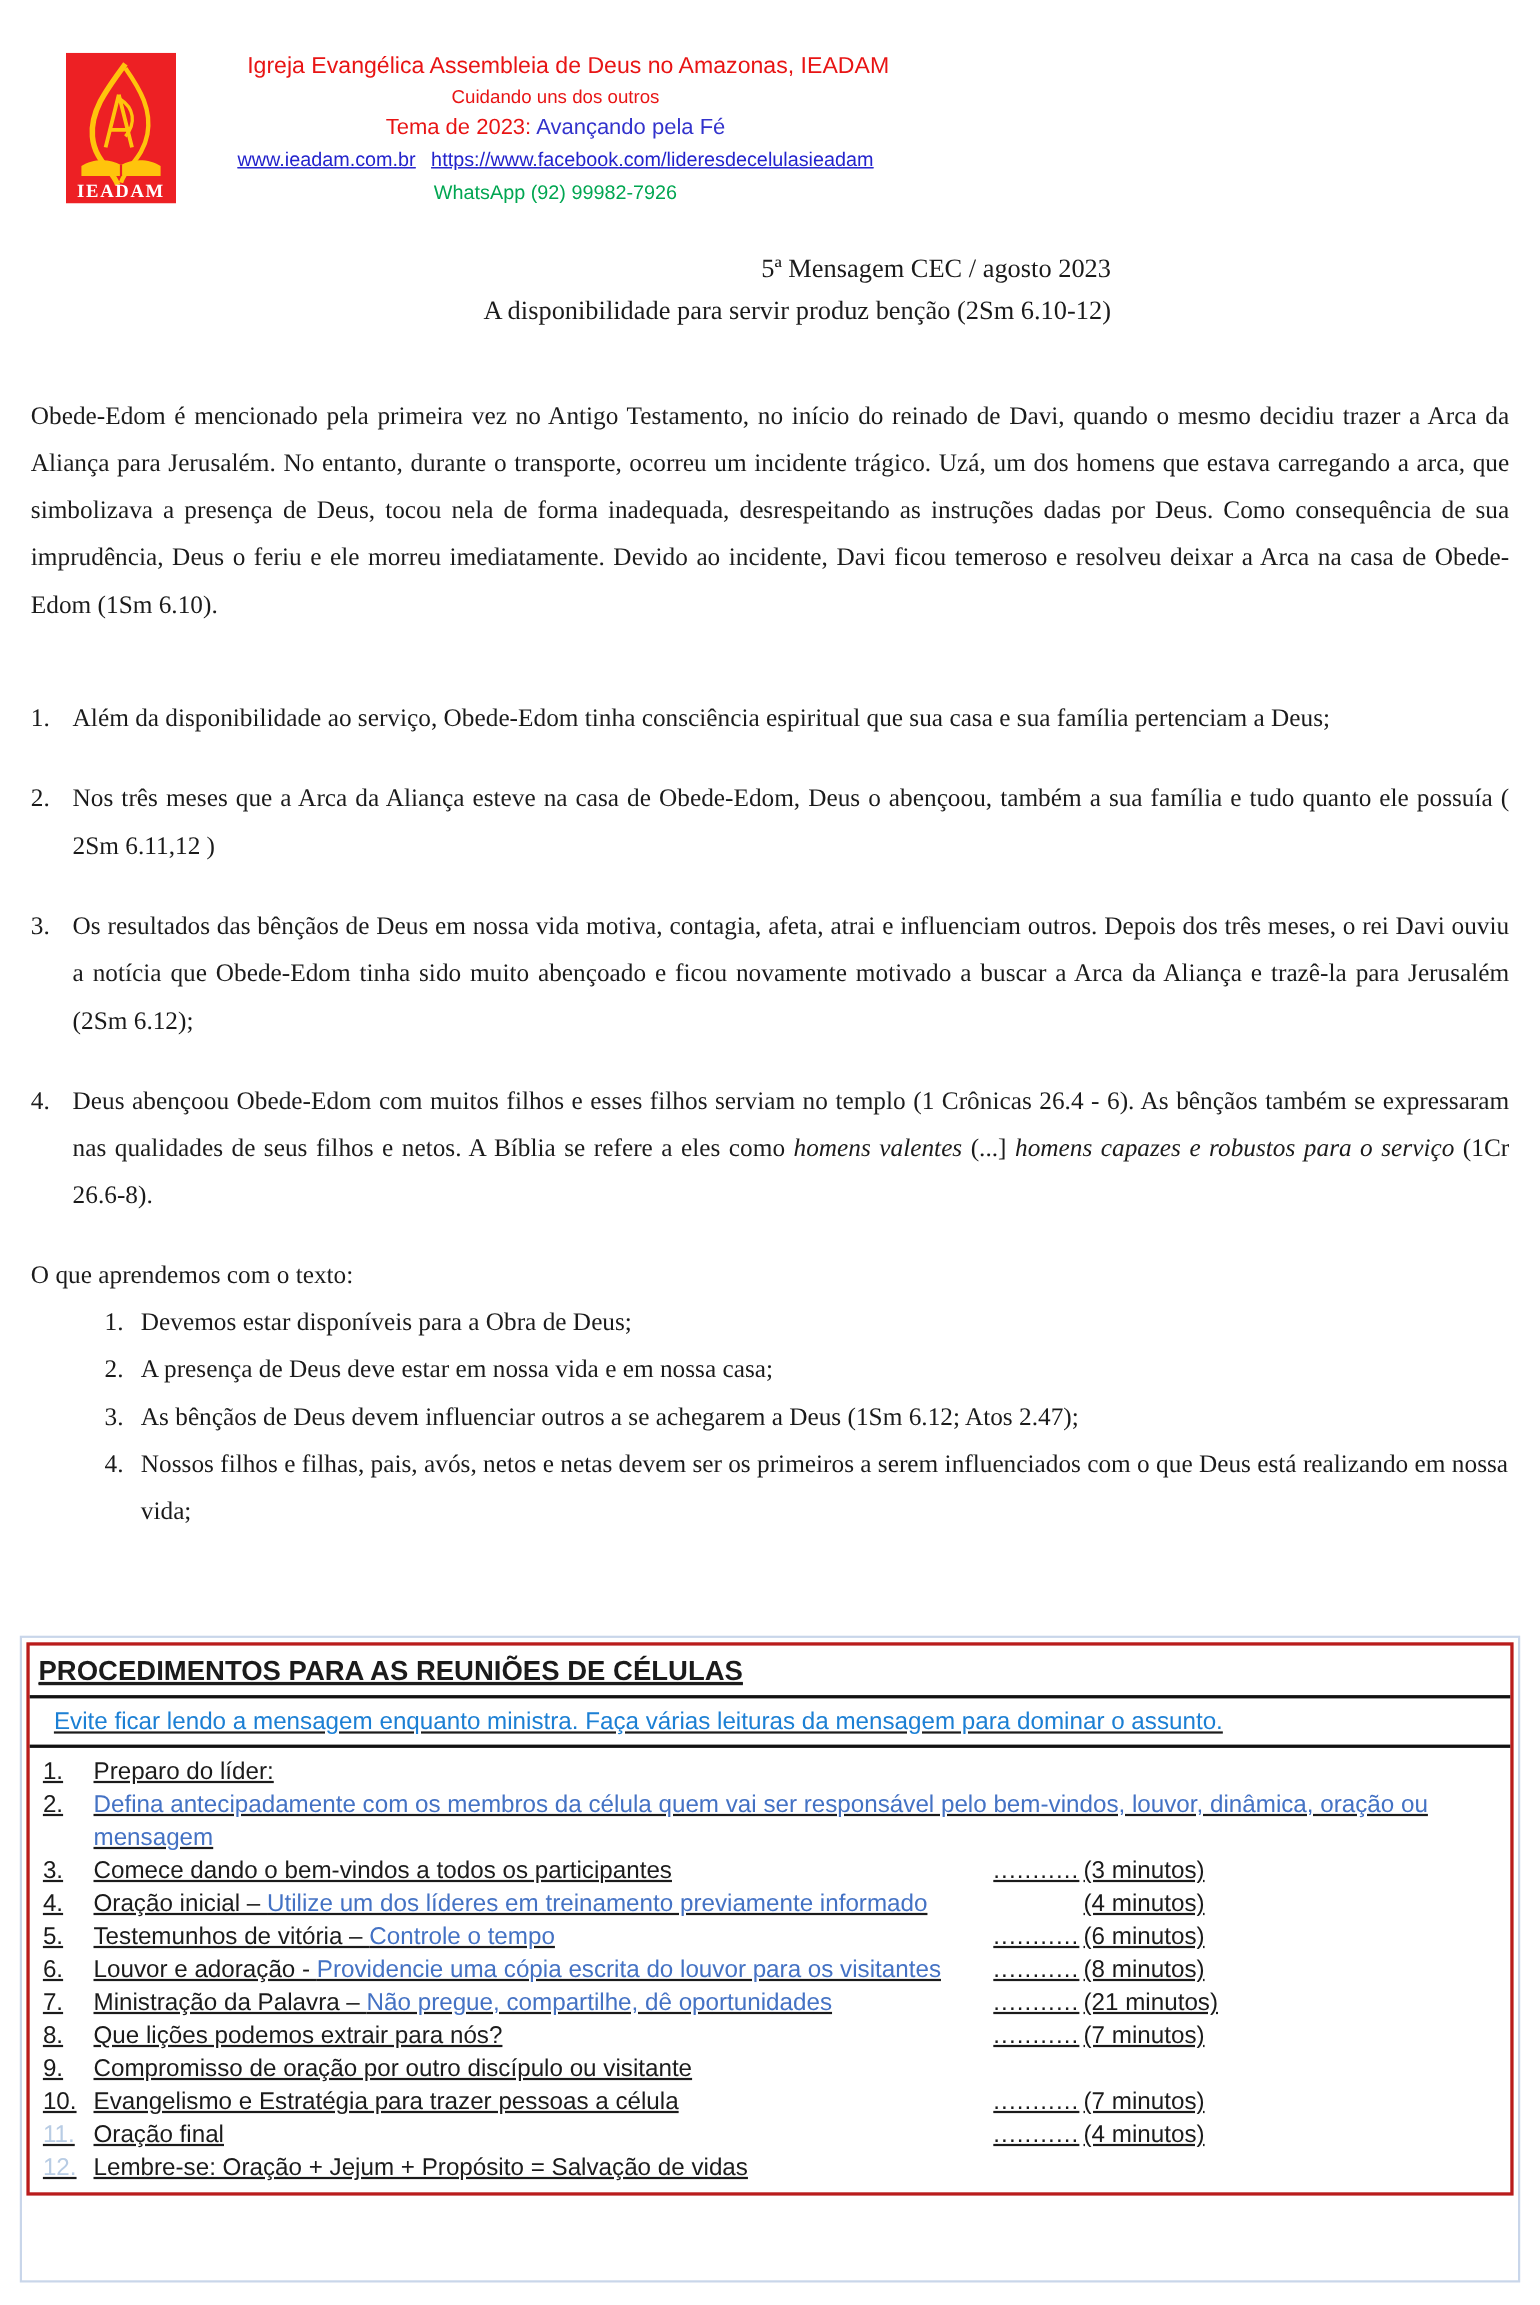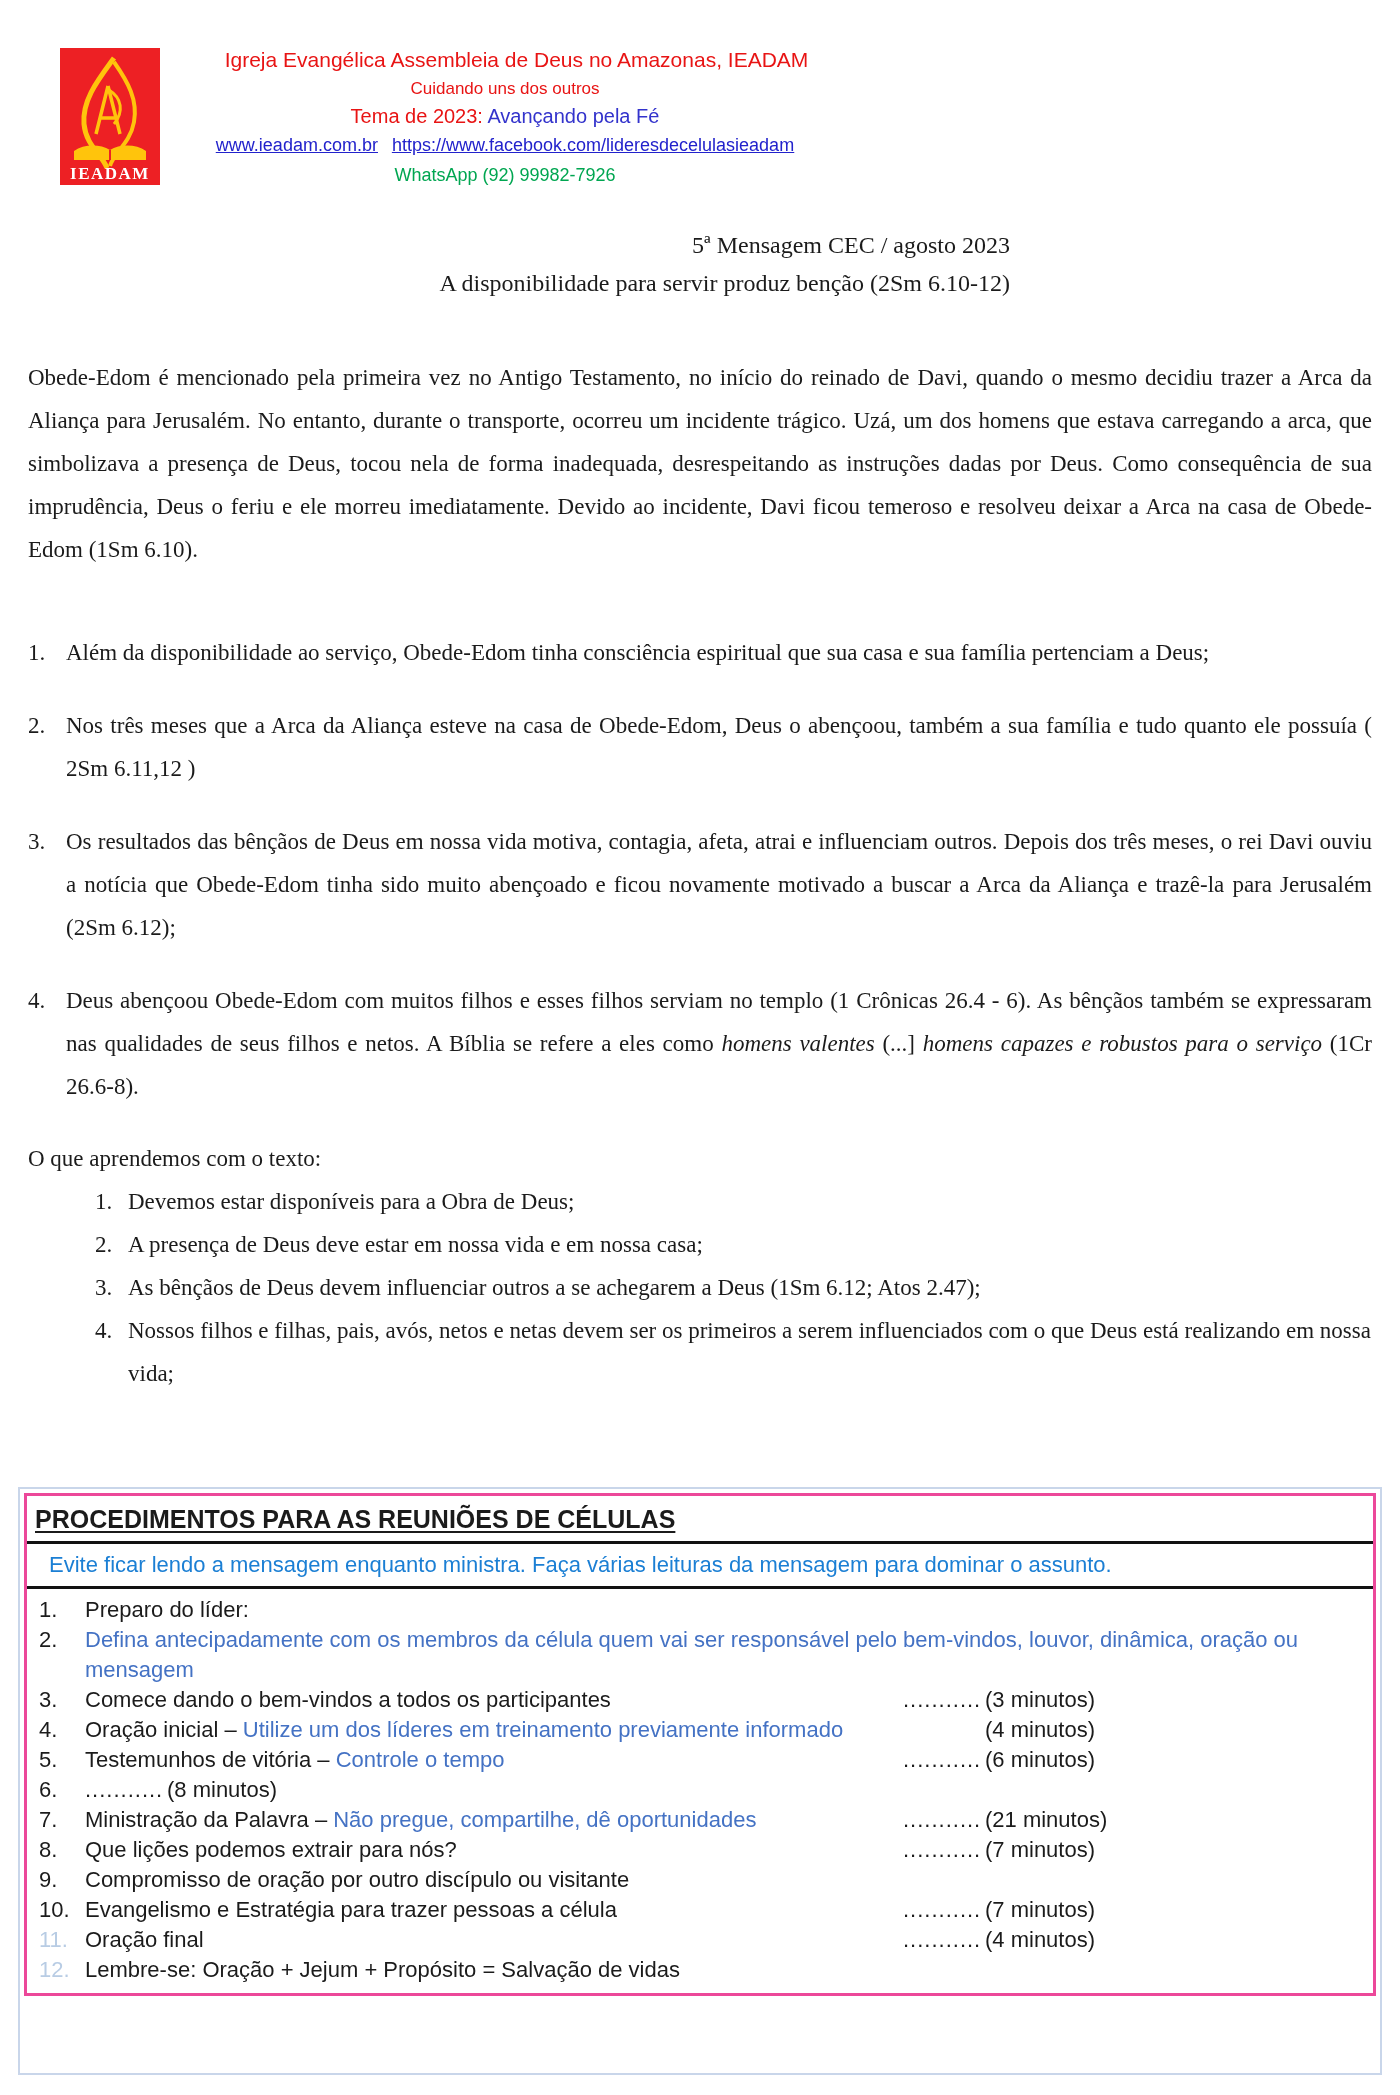--- a/index.html
+++ b/index.html
@@ -34,21 +34,21 @@
   .mtext{flex:1;text-align:justify;}
   .lheading{margin-top:29px;}
   .litem{display:flex;margin-left:67px;}
   .lnum{flex:0 0 33px;}
   .ltext{flex:1;}
 
   
   .proc-outer{position:absolute;left:18px;right:18px;top:1487px;height:588px;
               border:2px solid #c9d6ea;padding:4px;box-sizing:border-box;
               font-family:"Liberation Sans",sans-serif;}
-  .proc-table{border:3px solid #ec4899;}
+  .proc-table{border:3px solid #b91c1c;text-decoration:underline;}
   .proc-header{padding:9px 8px 7px 8px;border-bottom:3px solid #111;
                font-size:25px;font-weight:bold;}
   .proc-header .u{text-decoration:underline;text-underline-offset:3px;}
   .proc-note{padding:8px 23px 8px 22px;border-bottom:3px solid #111;
              font-size:22px;color:#1b7fd4;}
   .proc-body{padding:6px 12px 8px 12px;font-size:22px;line-height:30px;}
   .prow{display:flex;align-items:flex-start;}
   .pnum{flex:0 0 46px;}
   .pnum.light{color:#b8cce4;}
   .ptext{flex:1;}
@@ -163,20 +163,21 @@
             <span class="ptime">(4 minutos)</span>
           </div>
           <div class="prow">
             <span class="pnum">5.</span>
             <span class="ptext"><span class="pblack">Testemunhos de vitória – </span><span class="pblue">Controle o tempo</span></span>
             <span class="pdots">...........</span>
             <span class="ptime">(6 minutos)</span>
           </div>
           <div class="prow">
             <span class="pnum">6.</span>
+            <span class="ptext"><span class="pblack">Louvor e adoração  - </span><span class="pblue">Providencie uma cópia escrita do louvor para os visitantes</span></span>
             <span class="pdots">...........</span>
             <span class="ptime">(8 minutos)</span>
           </div>
           <div class="prow">
             <span class="pnum">7.</span>
             <span class="ptext"><span class="pblack">Ministração da Palavra – </span><span class="pblue">Não pregue, compartilhe, dê oportunidades</span></span>
             <span class="pdots">...........</span>
             <span class="ptime">(21 minutos)</span>
           </div>
           <div class="prow">

